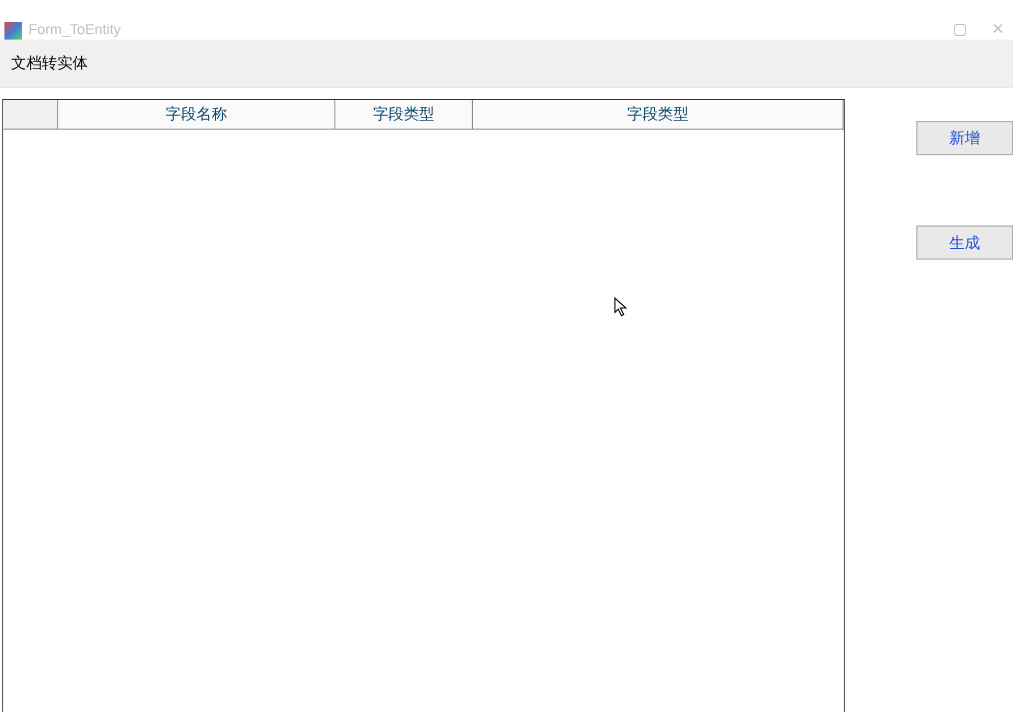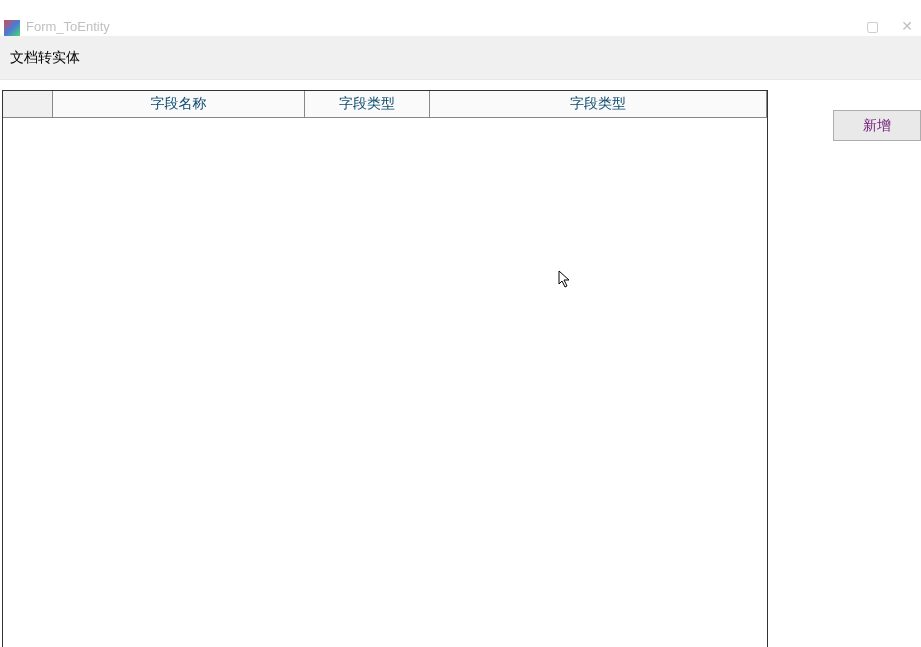--- a/index.html
+++ b/index.html
@@ -123,21 +123,21 @@
       width: 88px;
       height: 31px;
       background: #e9e9e9;
       border: 1px solid #adadad;
       font-size: 14px;
       font-family: inherit;
       cursor: pointer;
       display: flex;
       align-items: center;
       justify-content: center;
-      color: #701a75;
+      color: #1d4ed8;
       margin-left: 40px;
     }
     .gap-large {
       height: 32px;
     }
     .cursor {
       position: absolute;
       left: 558px;
       top: 270px;
       font-size: 16px;
@@ -168,20 +168,21 @@
       <div class="grid-header-cell col1">字段名称</div>
       <div class="grid-header-cell col2">字段类型</div>
       <div class="grid-header-cell col3">字段类型</div>
     </div>
     <div class="grid-body"></div>
   </div>
 
   <div class="side-panel">
     <button class="btn">新增</button>
     <div class="gap-large"></div>
+    <button class="btn">生成</button>
   </div>
 </div>
 
 <div class="cursor">
   <svg width="14" height="18" viewBox="0 0 14 18">
     <path d="M1,1 L1,14 L4,11 L7,17 L9,16 L6,10 L11,10 Z" fill="none" stroke="#000" stroke-width="1"></path>
   </svg>
 </div>
 
 </body></html>

